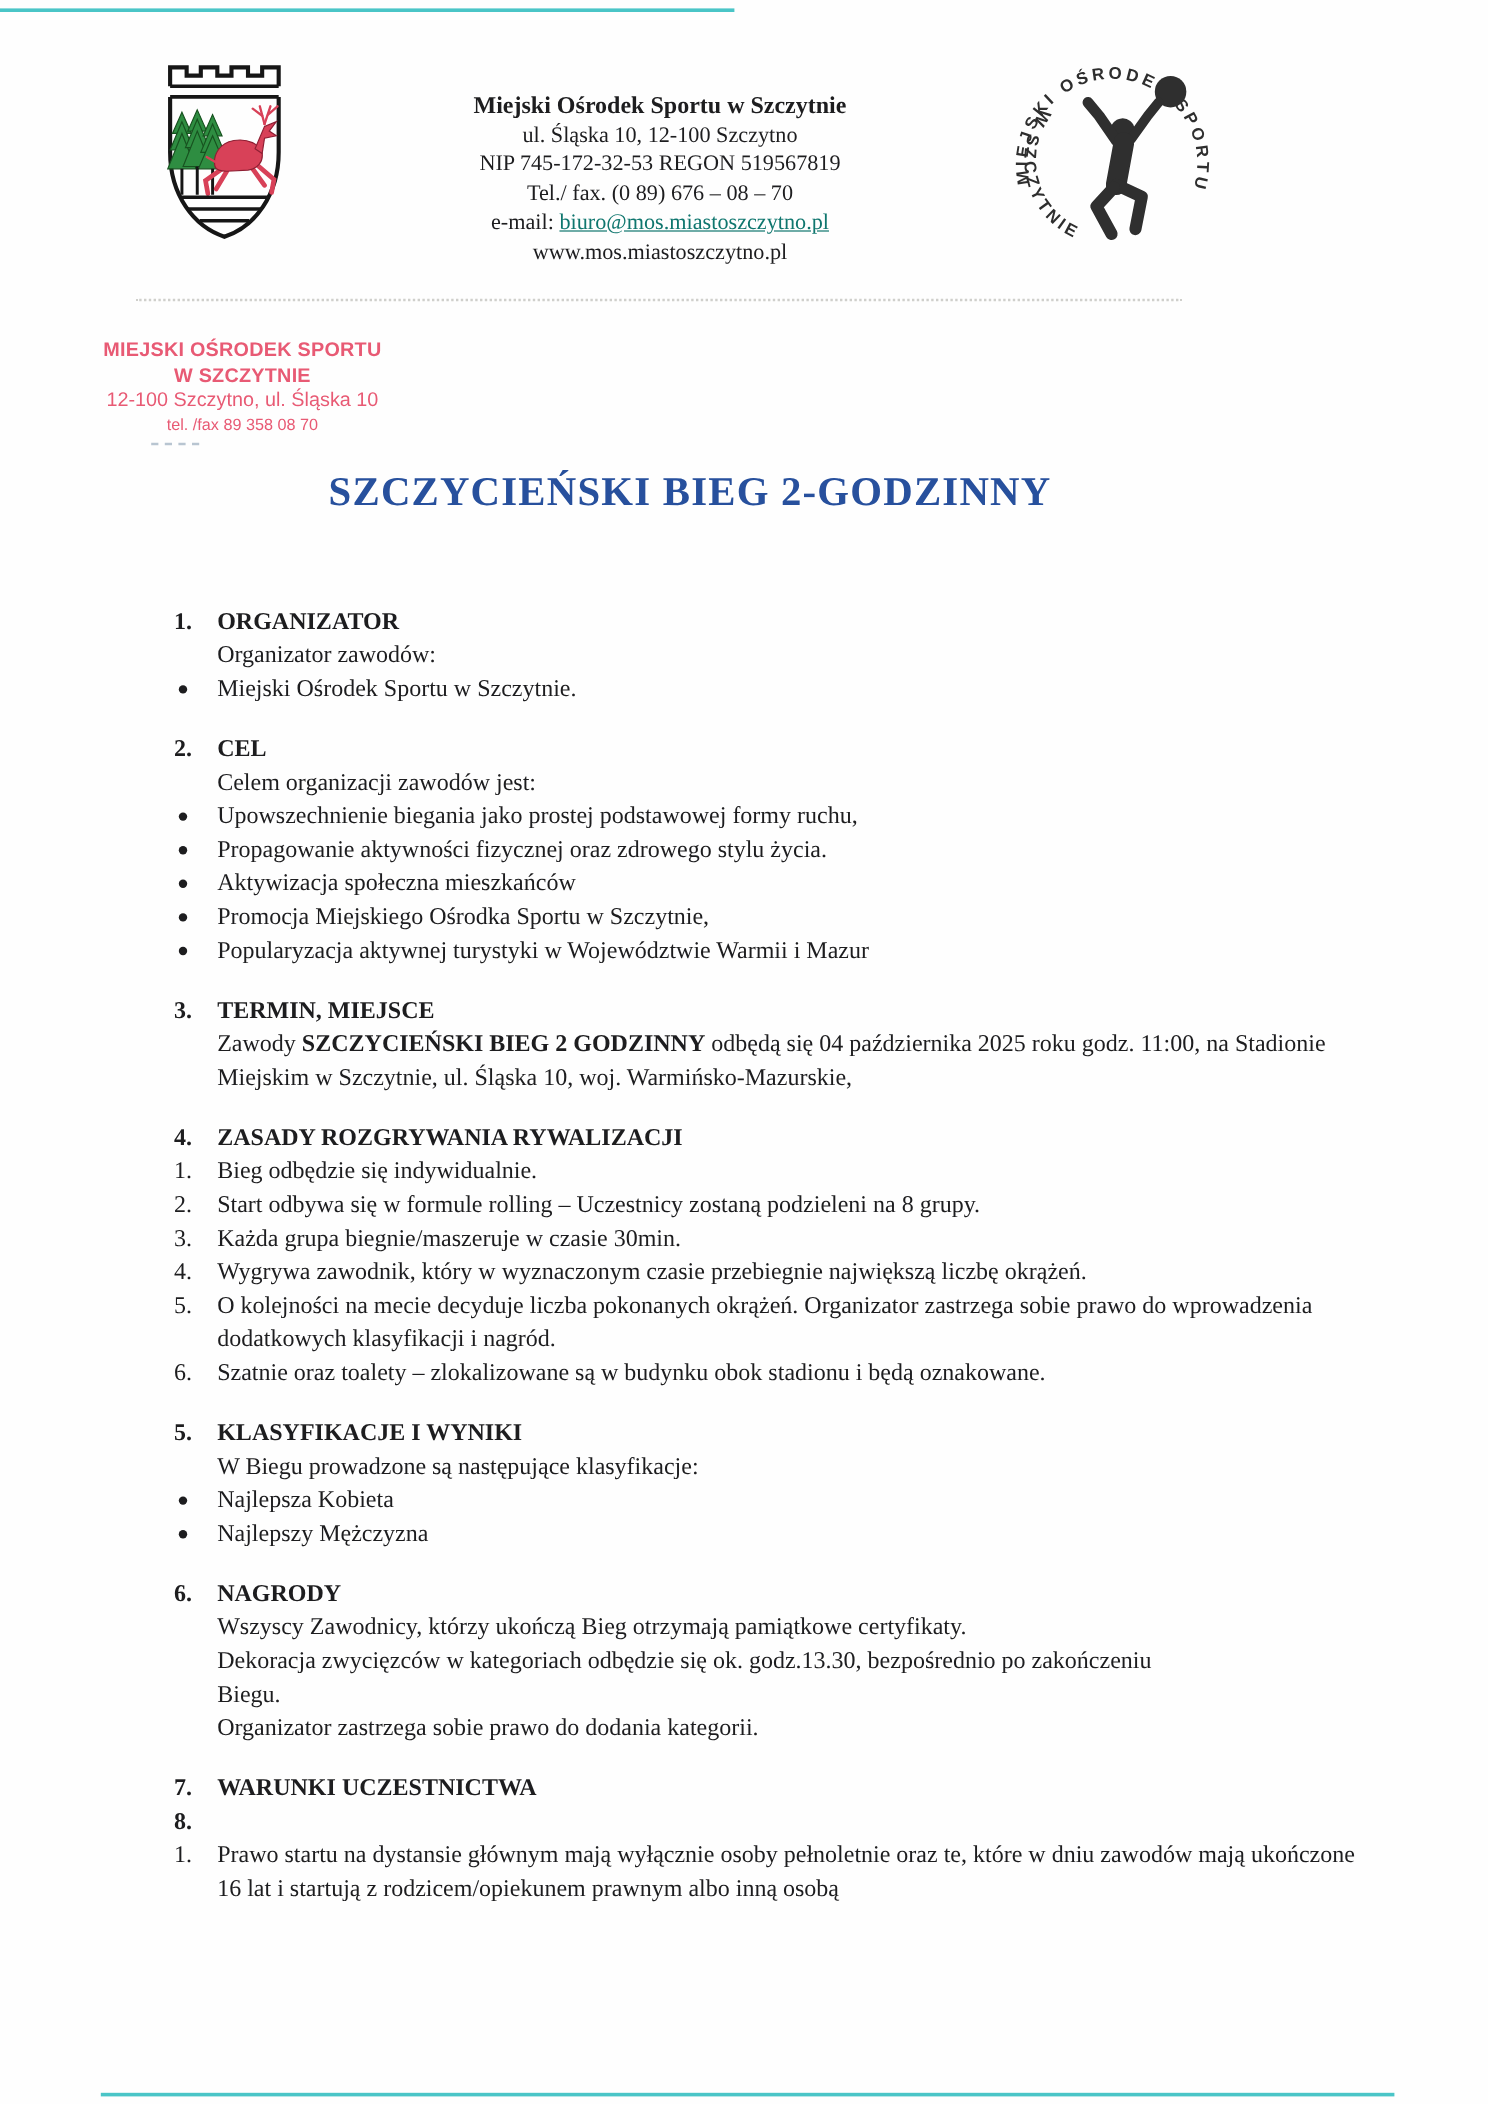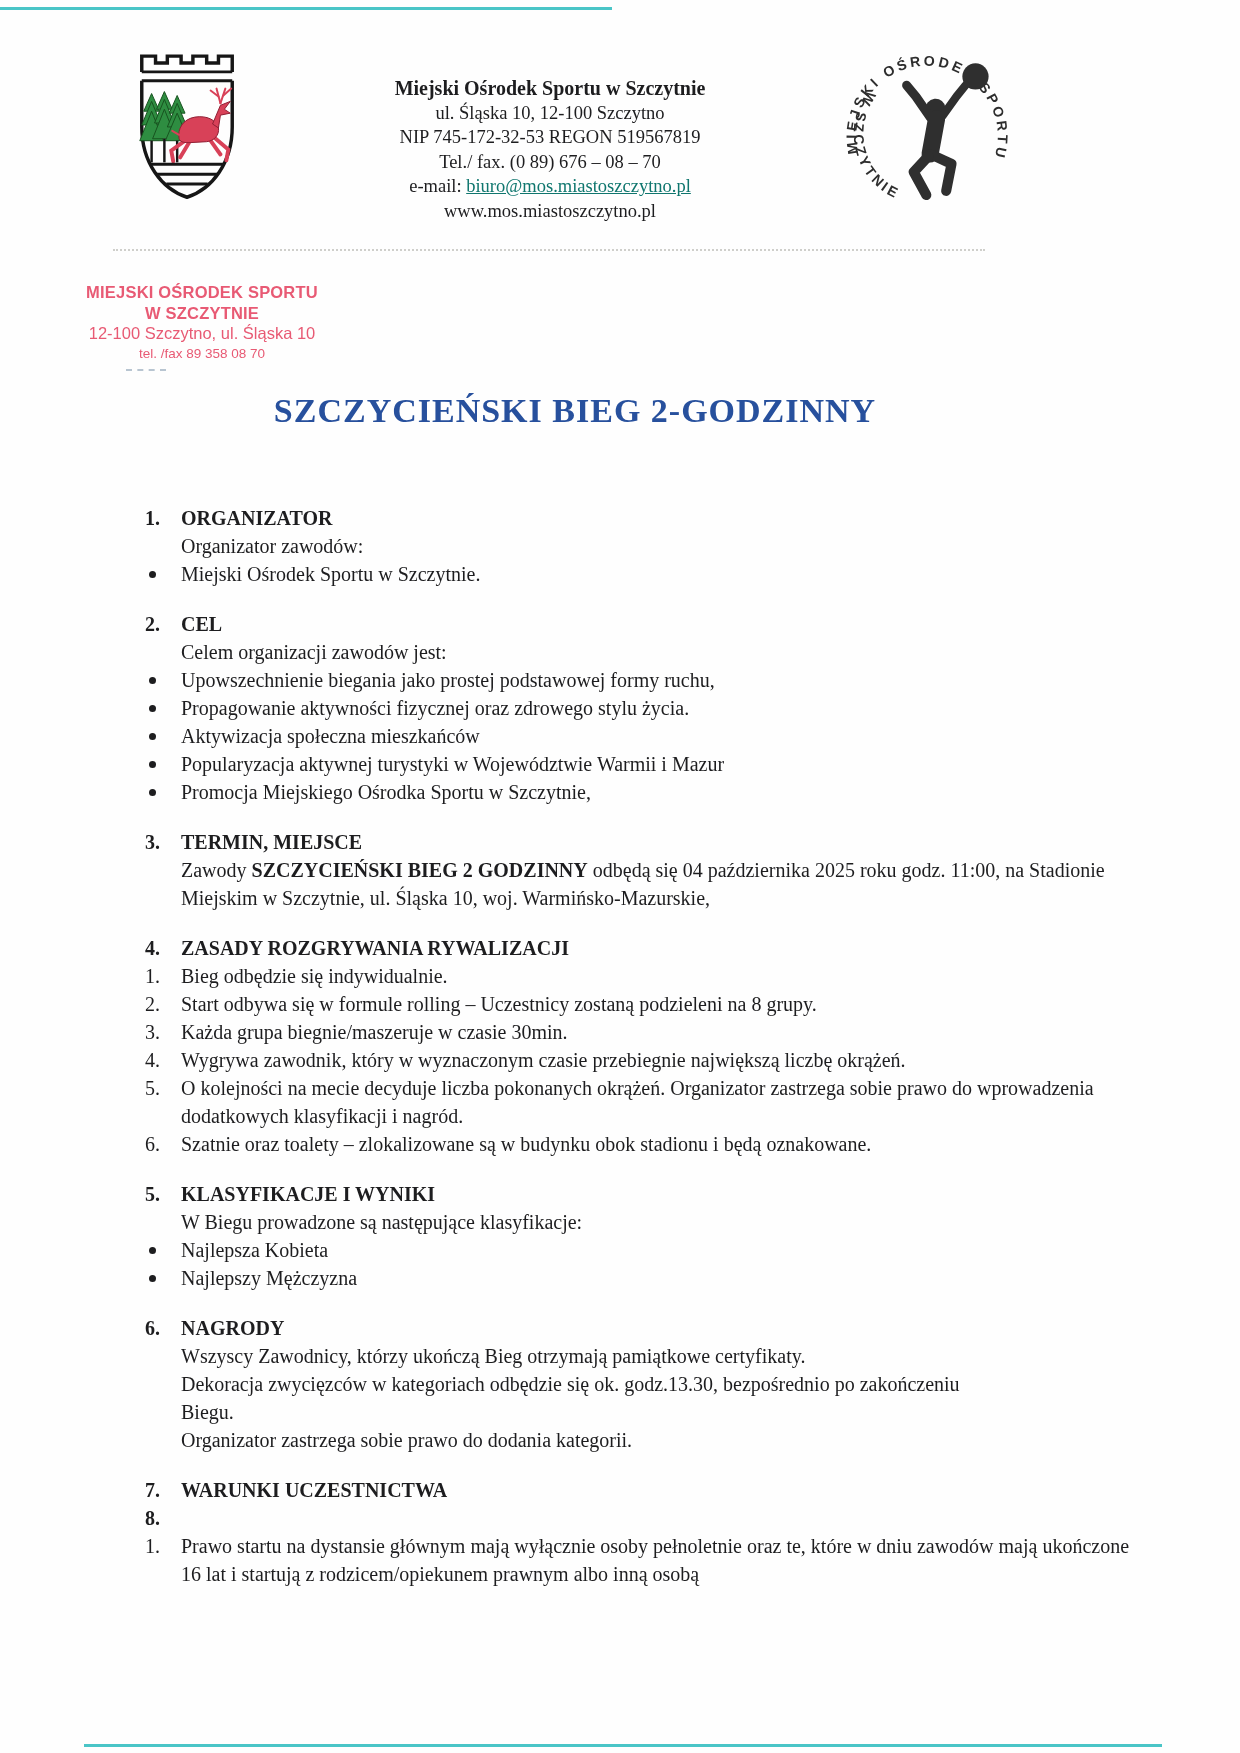--- a/index.html
+++ b/index.html
@@ -187,27 +187,27 @@
       <div class="row bullet">
           <span class="gut">
             <span class="dot"></span>
           </span>
           <span class="txt">Aktywizacja społeczna mieszkańców</span>
         </div>
       <div class="row bullet">
           <span class="gut">
             <span class="dot"></span>
           </span>
+          <span class="txt">Promocja Miejskiego Ośrodka Sportu w Szczytnie,</span>
+        </div>
+      <div class="row bullet">
+          <span class="gut">
+            <span class="dot"></span>
+          </span>
           <span class="txt">Popularyzacja aktywnej turystyki w Województwie Warmii  i Mazur</span>
-        </div>
-      <div class="row bullet">
-          <span class="gut">
-            <span class="dot"></span>
-          </span>
-          <span class="txt">Promocja Miejskiego Ośrodka Sportu w Szczytnie,</span>
         </div>
     </div>
 
     <div class="sec">
       <div class="row head">
           <span class="gut">3.</span>
           <span class="txt">TERMIN, MIEJSCE</span>
         </div>
       <div class="row">
           <span class="gut"></span>

